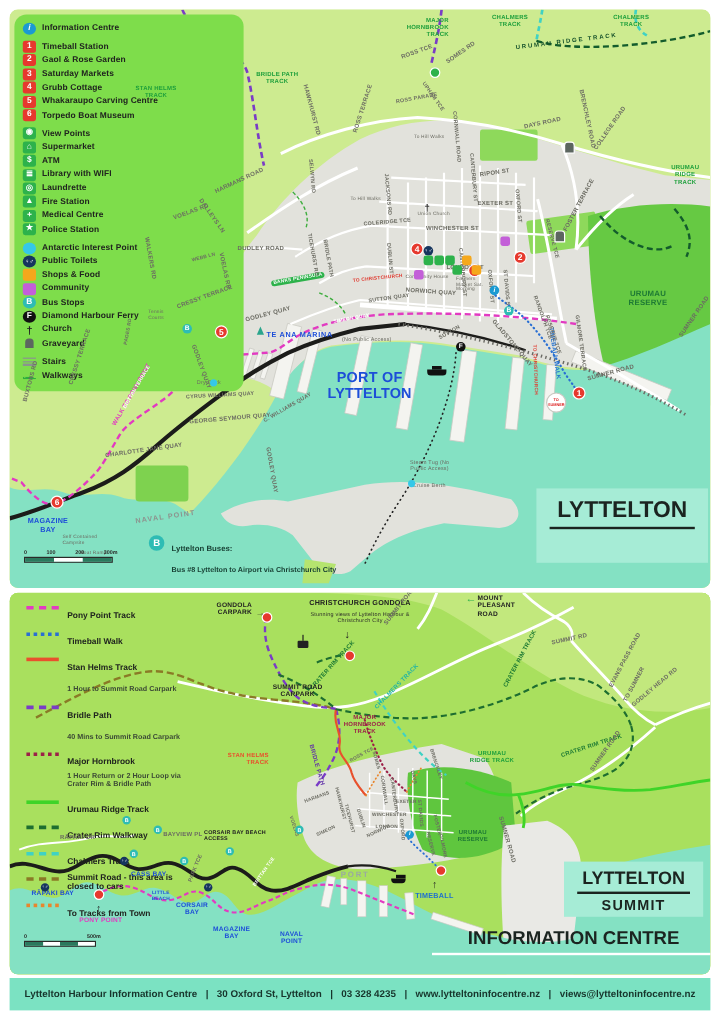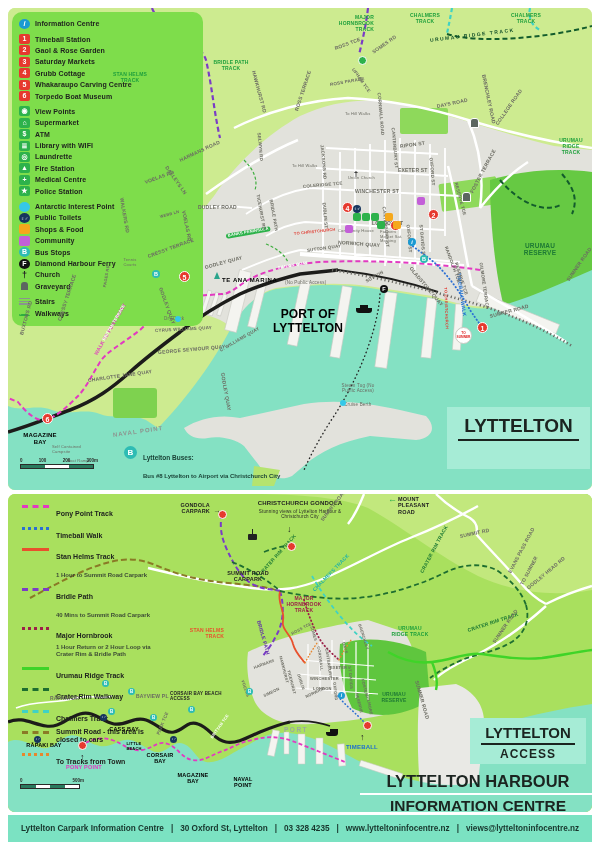--- a/index.html
+++ b/index.html
@@ -8,21 +8,21 @@
   .map-top{left:8px;top:8px;width:584px;height:482px;background:#cdeb90;}
   .map-bot{left:8px;top:494px;width:584px;height:318px;background:#a9e05e;}
   svg{position:absolute;left:0;top:0;}
 
   
   .lb{position:absolute;font-weight:bold;font-size:5px;line-height:1.15;color:#6b6b62;letter-spacing:.2px;white-space:nowrap;transform-origin:0 50%;}
   .s4{font-size:4px;} .s45{font-size: 4.5px;} .s55{font-size:5.5px;} .s6{font-size:6px;} .s65{font-size:6.5px;}
   .wrap{white-space:normal;} .ctr{text-align:center;} .rgt{text-align:right;}
   .grn{color:#1fa03c;} .dkg{color:#1e7a34;} .mar{color:#9c2048;} .org{color:#e8512d;}
   .cyn{color:#21b3a4;} .mag{color:#e23ac1;} .blu{color:#1d6fd0;} .red{color:#e03a30;}
-  .wht{color:#ffffff;} .gry{color:#9aa8a2;} .teal{color:#000000;} .blk{color:#222;}
+  .wht{color:#ffffff;} .gry{color:#9aa8a2;} .teal{color:#1d4ed8;} .blk{color:#222;}
 
   
   .mk{position:absolute;width:11px;height:11px;border-radius:50%;background:#e6392e;border:1.5px solid #fff;color:#fff;font-weight:bold;font-size:7px;line-height:11px;text-align:center;box-sizing:border-box;}
   .dotred{position:absolute;width:9px;height:9px;border-radius:50%;background:#e6392e;border:1.5px solid #fff;box-sizing:border-box;}
   .ic{position:absolute;border-radius:2px;width:8px;height:8px;color:#fff;font-size:5.5px;line-height:8px;text-align:center;font-weight:bold;}
   .ic-grn{background:#2db24b;} .ic-org{background:#f5a81c;} .ic-pur{background:#c35fd8;}
   .ic-bus{background:#2ebcb4;border-radius:50%;} .ic-ferry{background:#111;border-radius:50%;}
   .ic-info{background:#1b9ad2;border-radius:50%;font-style:italic;}
   .ic-wc{background:#16355e;border-radius:50%;font-size:4.5px;}
   .ic-cyan{background:#35c8e8;border-radius:50%;}
@@ -554,43 +554,42 @@
     <span class="ic ic-bus" style="left:142px;top:220px;width:7px;height:7px;line-height:7px;font-size:4.5px;">B</span>
     <span class="ic ic-bus" style="left:180px;top:212px;width:7px;height:7px;line-height:7px;font-size:4.5px;">B</span>
     <span class="ic ic-bus" style="left:238px;top:194px;width:7px;height:7px;line-height:7px;font-size:4.5px;">B</span>
     <span class="ic ic-wc" style="left:26px;top:242px;width:7px;height:7px;line-height:7px;font-size:3.5px;">♀♂</span>
     <span class="ic ic-wc" style="left:92px;top:220px;width:7px;height:7px;line-height:7px;font-size:3.5px;">♀♂</span>
     <span class="ic ic-wc" style="left:162px;top:242px;width:7px;height:7px;line-height:7px;font-size:3.5px;">♀♂</span>
     <i class="ship" style="left:318px;top:238px;width:12px;height:4px;"></i>
 
     <div class="tbox tb-bot">
       <div class="l1">LYTTELTON</div>
-      <div class="l2">ACCESS</div>
+      <div class="l2">SUMMIT</div>
     </div>
     <div class="bigtitle">
-      <div class="l1">LYTTELTON HARBOUR</div>
       <div class="l2">INFORMATION CENTRE</div>
     </div>
 
     <div class="scale" style="left:12px;top:284px;">
       <div class="ticks" style="width:64px;">
         <span>0</span>
         <span>500m</span>
       </div>
       <div class="bar" style="width:58px;">
           <i></i>
           <i></i>
           <i></i>
           <i></i>
         </div>
     </div>
   </div>
 
   <div class="footer">
-    <span>Lyttelton Carpark Information Centre</span>
+    <span>Lyttelton Harbour Information Centre</span>
     <span>|</span>
     <span>30 Oxford St, Lyttelton</span>
     <span>|</span>
     <span>03 328 4235</span>
     <span>|</span>
     <span>www.lytteltoninfocentre.nz</span>
     <span>|</span>
     <span>views@lytteltoninfocentre.nz</span>
   </div>
 

